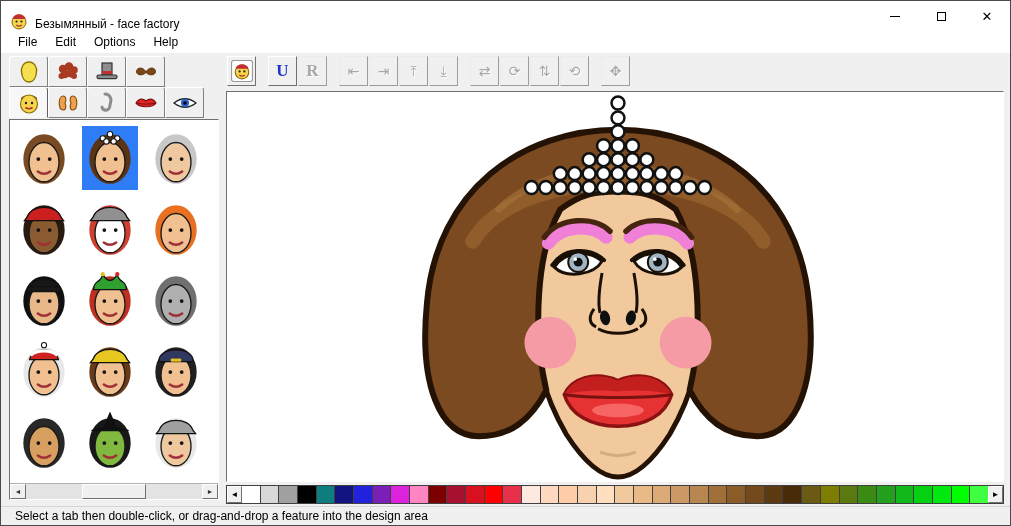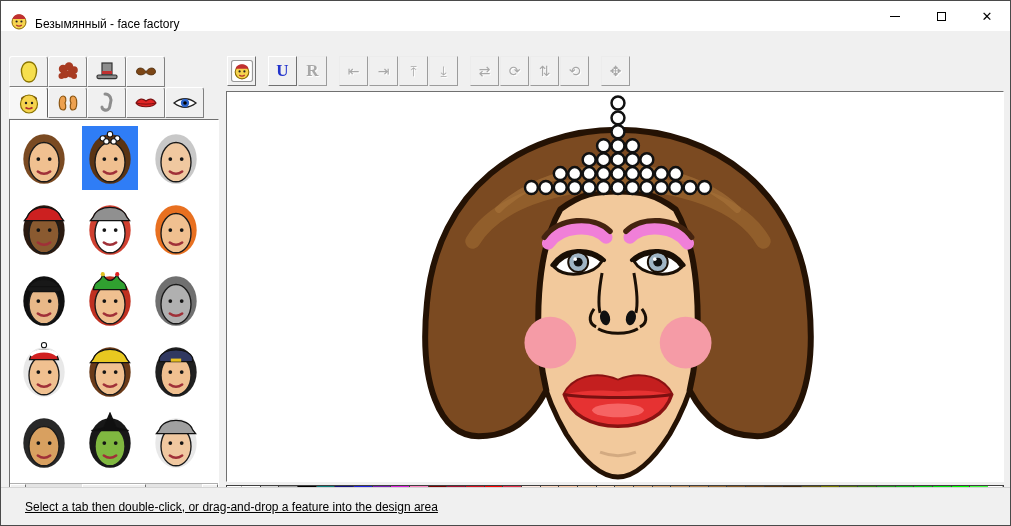--- a/index.html
+++ b/index.html
@@ -70,22 +70,22 @@
   
   .palette { position:absolute; left:225px; top:432px; width:778px; height:19px; display:flex;
              border:1px solid #404040; background:#fff; }
   .pal-btn { width:15px; flex:0 0 auto; background:#f0f0f0;
              border:1px solid; border-color:#ffffff #707070 #707070 #ffffff;
              display:flex; align-items:center; justify-content:center; font-size:8px; color:#000; }
   .swatches { flex:1; display:flex; }
   .swatch { flex:1 0 auto; border-right:1px solid #404040; }
   .swatch:last-child { border-right:none; }
   
-  .statusbar { position:absolute; left:0; right:0; bottom:0; height:38px; background:#f0f0f0;
-               border-top:1px solid #d4d4d4; display:flex; align-items:center; padding-left:24px;text-decoration:underline; }
+  .statusbar { position:absolute; left:0; right:0; bottom:0; height:19px; background:#f0f0f0;
+               border-top:1px solid #d4d4d4; display:flex; align-items:center; padding-left:14px; }
 </style>
 </head>
 <body>
 
 <div class="window">
 
   <div class="titlebar">
     <span class="app-icon">
       <svg viewBox="0 0 20 20">
         <circle cx="10" cy="11" r="7" fill="#f6d44e" stroke="#8a6a00"></circle>
@@ -102,20 +102,26 @@
         </button>
       <button class="win-btn">
           <span class="glyph-max"></span>
         </button>
       <button class="win-btn">
           <span class="glyph-close">✕</span>
         </button>
     </div>
   </div>
 
+  <div class="menubar" id="menubar">
+      <span class="menu-item">File</span>
+      <span class="menu-item">Edit</span>
+      <span class="menu-item">Options</span>
+      <span class="menu-item">Help</span>
+    </div>
 
   <div class="main">
 
     <div class="tabs-row" id="tabs-row1">
         <div class="tab" title="face shape">
           <svg viewBox="0 0 26 24">
             <path d="M13 2 C7 2 5 8 5.5 12 C6 18 9 22 13 22 C17 22 20 18 20.5 12 C21 8 19 2 13 2 Z" fill="#f6df4e" stroke="#8a7400" stroke-width="1.4"></path>
           </svg>
         </div>
         <div class="tab" title="hair">

